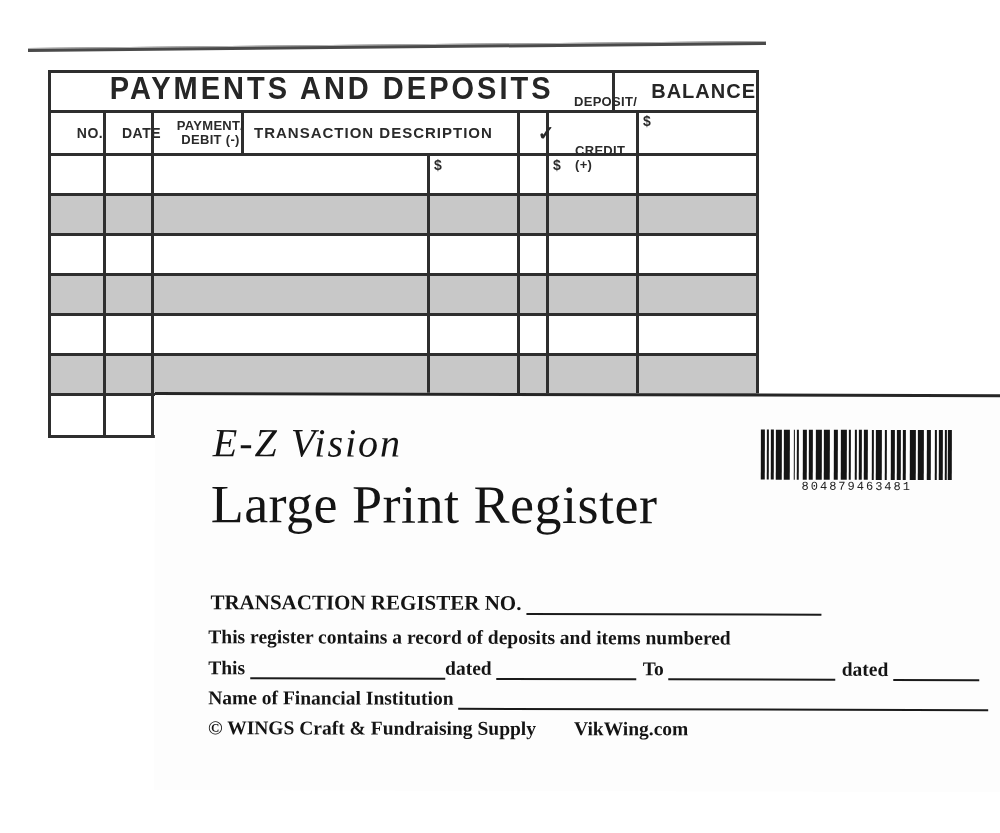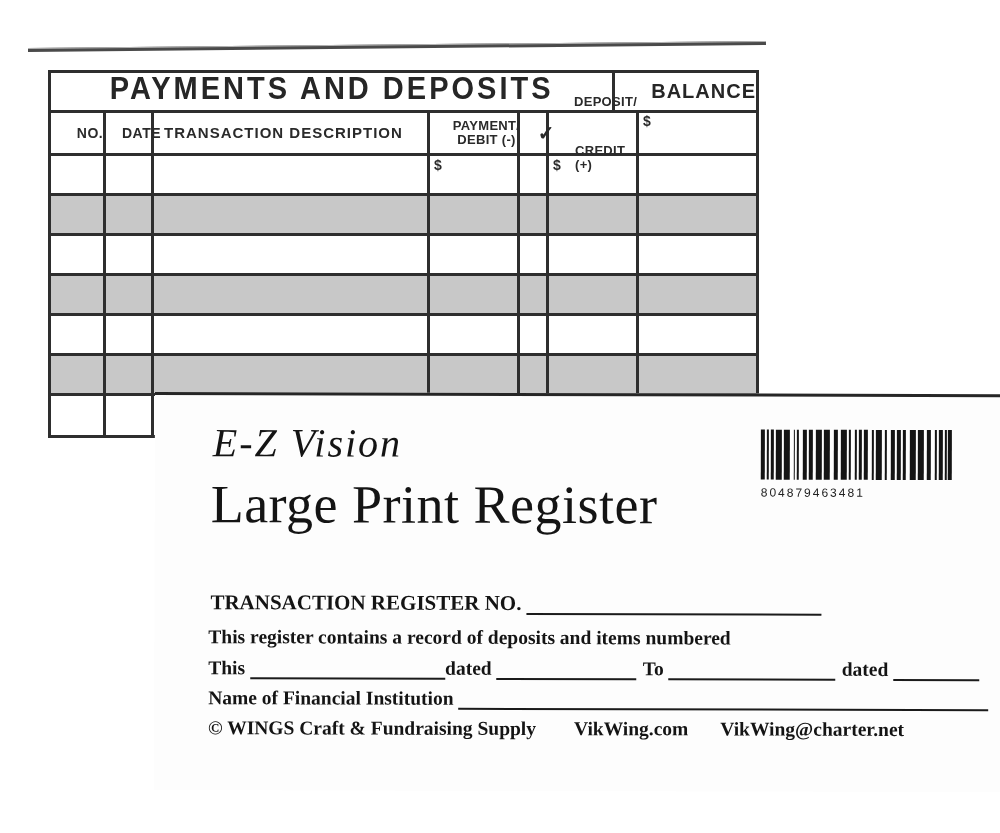--- a/index.html
+++ b/index.html
@@ -64,22 +64,22 @@
   }
   .ptitle{
     position:absolute; left:56px; top:78px;
     font-size:54px; letter-spacing:0.5px; white-space:nowrap;
   }
   .barcode{ position:absolute; left:606px; top:33px; width:192px; height:68px; }
   .bars{ display:flex; height:50px; }
   .bars i{ display:block; height:100%; background:#141414; }
   .bars s{ display:block; height:100%; }
   .bcnum{
-    font-family:Liberation Sans, sans-serif;
-    font-size:12px; letter-spacing:2px; color:#222; margin-top:6px;
+    text-align:center; font-family:Liberation Mono, monospace;
+    font-size:12px; letter-spacing:2px; color:#222; margin-top:0;
   }
   .fline{
     position:absolute; display:flex; align-items:flex-end;
     font-weight:700; font-size:19.5px; line-height:23px; white-space:nowrap;
   }
   .fill{ border-bottom:2px solid #1b1b1b; height:20px; margin-left:5px; }
   .l-reg{ left:56px; top:196px; font-size:21px; }
   .l-reg .fill{ width:295px; }
   .l-desc{ left:54px; top:230px; }
   .l-from{ left:54px; top:261px; }
@@ -101,25 +101,25 @@
       <div class="cell band-main">
         <span class="band-title">PAYMENTS AND DEPOSITS</span>
       </div>
       <div class="cell c-bal">
         <span class="bal-title">BALANCE</span>
       </div>
     </div>
     <div class="trow heads">
       <div class="cell c-no">NO.</div>
       <div class="cell c-date">DATE</div>
-      <div class="cell c-desc">TRANSACTION DESCRIPTION</div>
       <div class="cell c-pay">
         <span>PAYMENT/</span>
         <span>DEBIT (-)</span>
       </div>
+      <div class="cell c-desc">TRANSACTION DESCRIPTION</div>
       <div class="cell c-chk">✓</div>
       <div class="cell c-dep">
         <span>DEPOSIT/</span>
         <span>CREDIT (+)</span>
       </div>
       <div class="cell c-bal">
         <span class="dollar">$</span>
       </div>
     </div>
     <div>
@@ -283,17 +283,16 @@
     </div>
 
     <div class="fline l-inst">
       <span>Name of Financial Institution</span>
       <span class="fill"></span>
     </div>
 
     <div class="fline l-copy">
       <span>© WINGS Craft &amp; Fundraising Supply</span>
       <span class="gap1">VikWing.com</span>
-      <span class="gap2">VikWing@charter.net</span>
     </div>
   </div>
 
 </div>
 
 </body></html>

